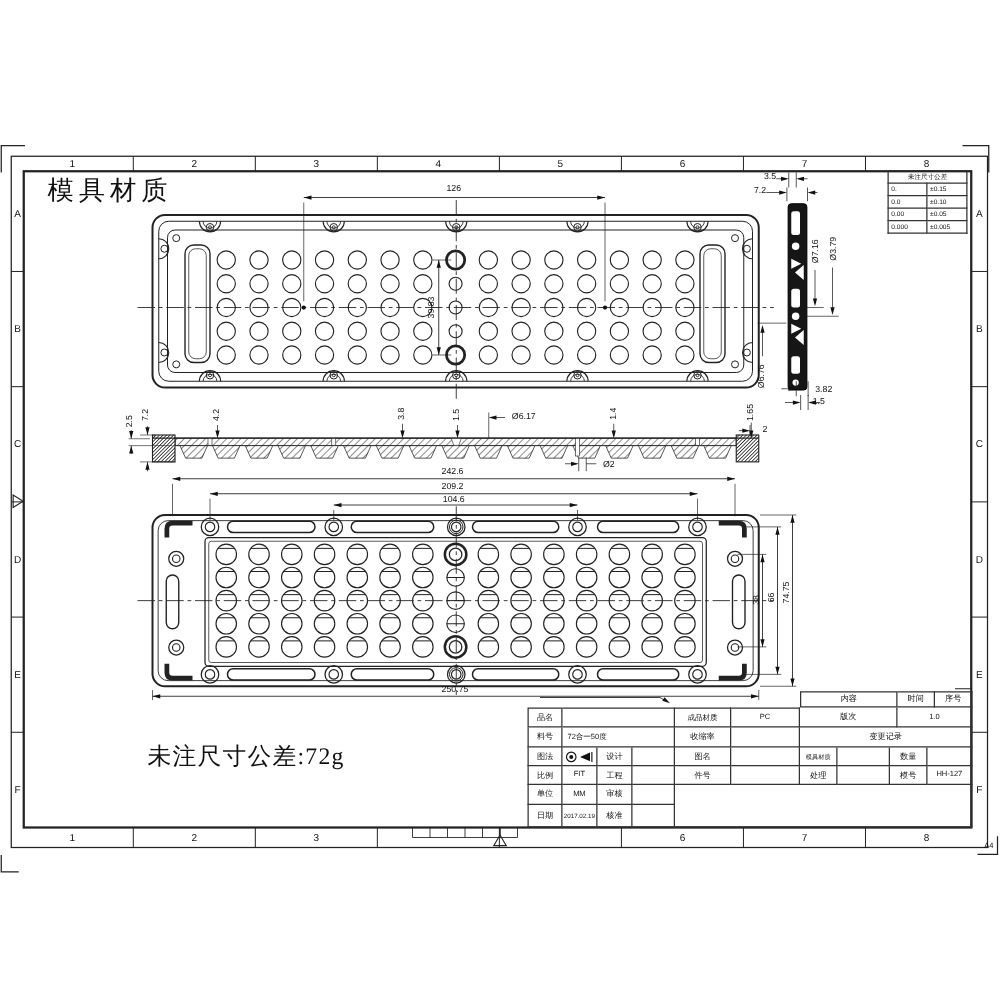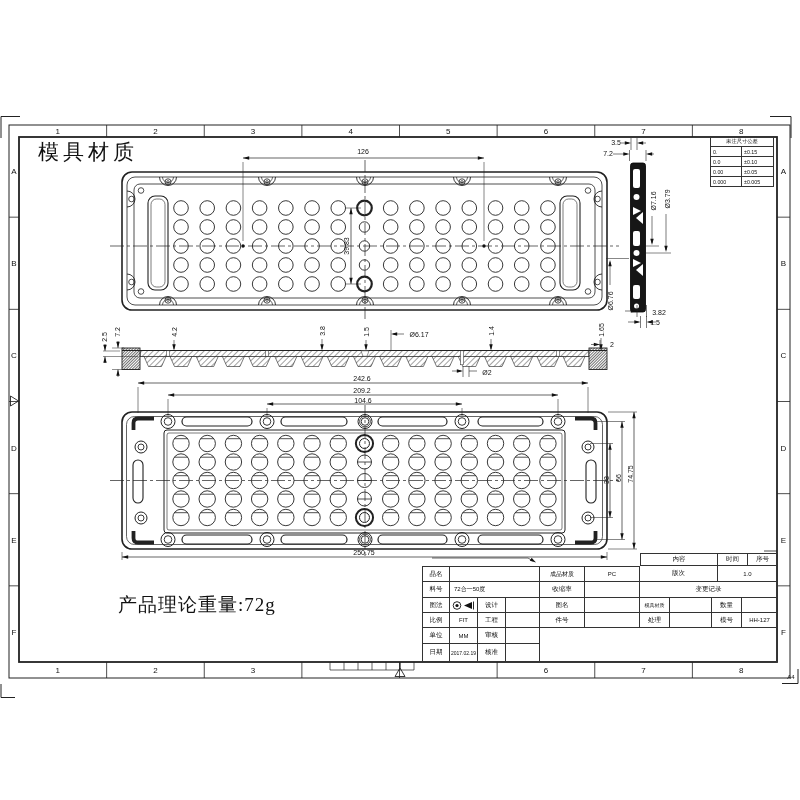--- a/index.html
+++ b/index.html
@@ -583,21 +583,21 @@
         <line x1="640.5" y1="316" x2="640.5" y2="328" stroke="#222" stroke-width="0.6"></line>
         <line x1="646.5" y1="316" x2="646.5" y2="328" stroke="#222" stroke-width="0.6"></line>
         <line x1="628" y1="322" x2="638.5" y2="322" stroke="#222" stroke-width="0.6"></line>
         <polygon points="0,0 -6.2,1.7 -6.2,-1.7" fill="#111" transform="translate(640.5,322) rotate(0)"></polygon>
         <line x1="656" y1="322" x2="648.5" y2="322" stroke="#222" stroke-width="0.6"></line>
         <polygon points="0,0 -6.2,1.7 -6.2,-1.7" fill="#111" transform="translate(646.5,322) rotate(180)"></polygon>
       </g>
   </svg>
 
   <div class="bigtitle">模具材质</div>
-  <div class="weight">产品理论重量:72g</div>
+  <div class="weight">未注尺寸公差:72g</div>
   <div class="a4" style="left:791px;top:677px">A4</div>
 
   <div class="tol">
     <table>
       <tbody>
           <tr>
             <td class="th" colspan="2">未注尺寸公差</td>
           </tr>
       <tr>
             <td style="width:26px">0.</td>

